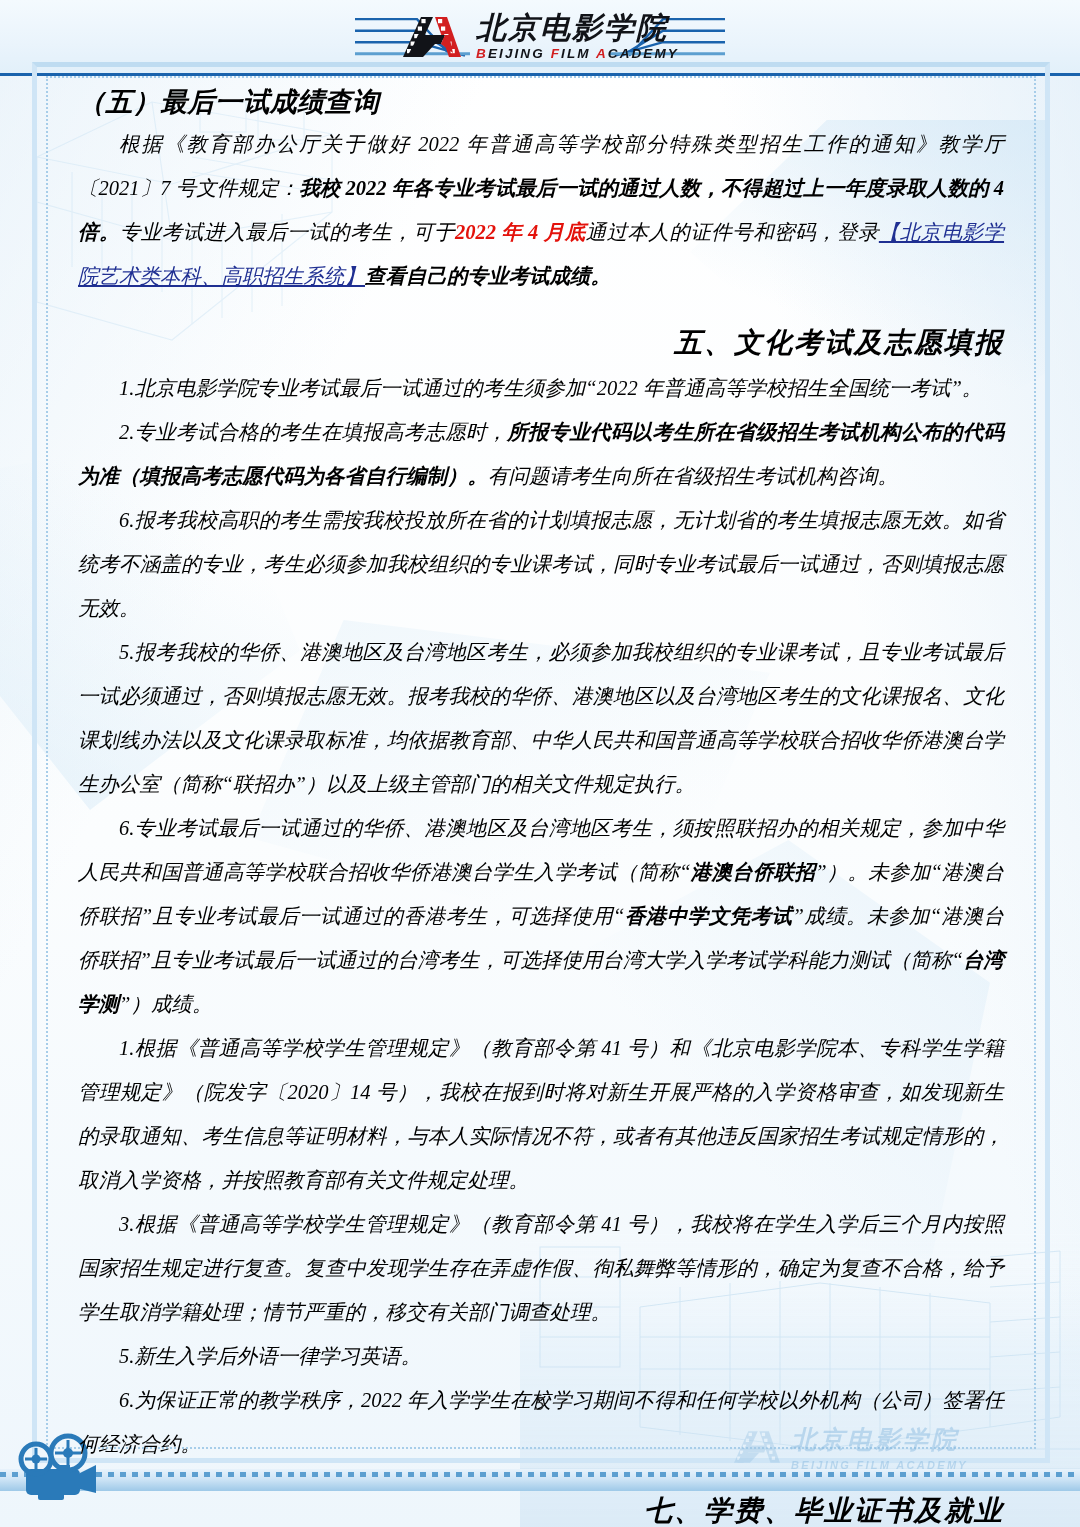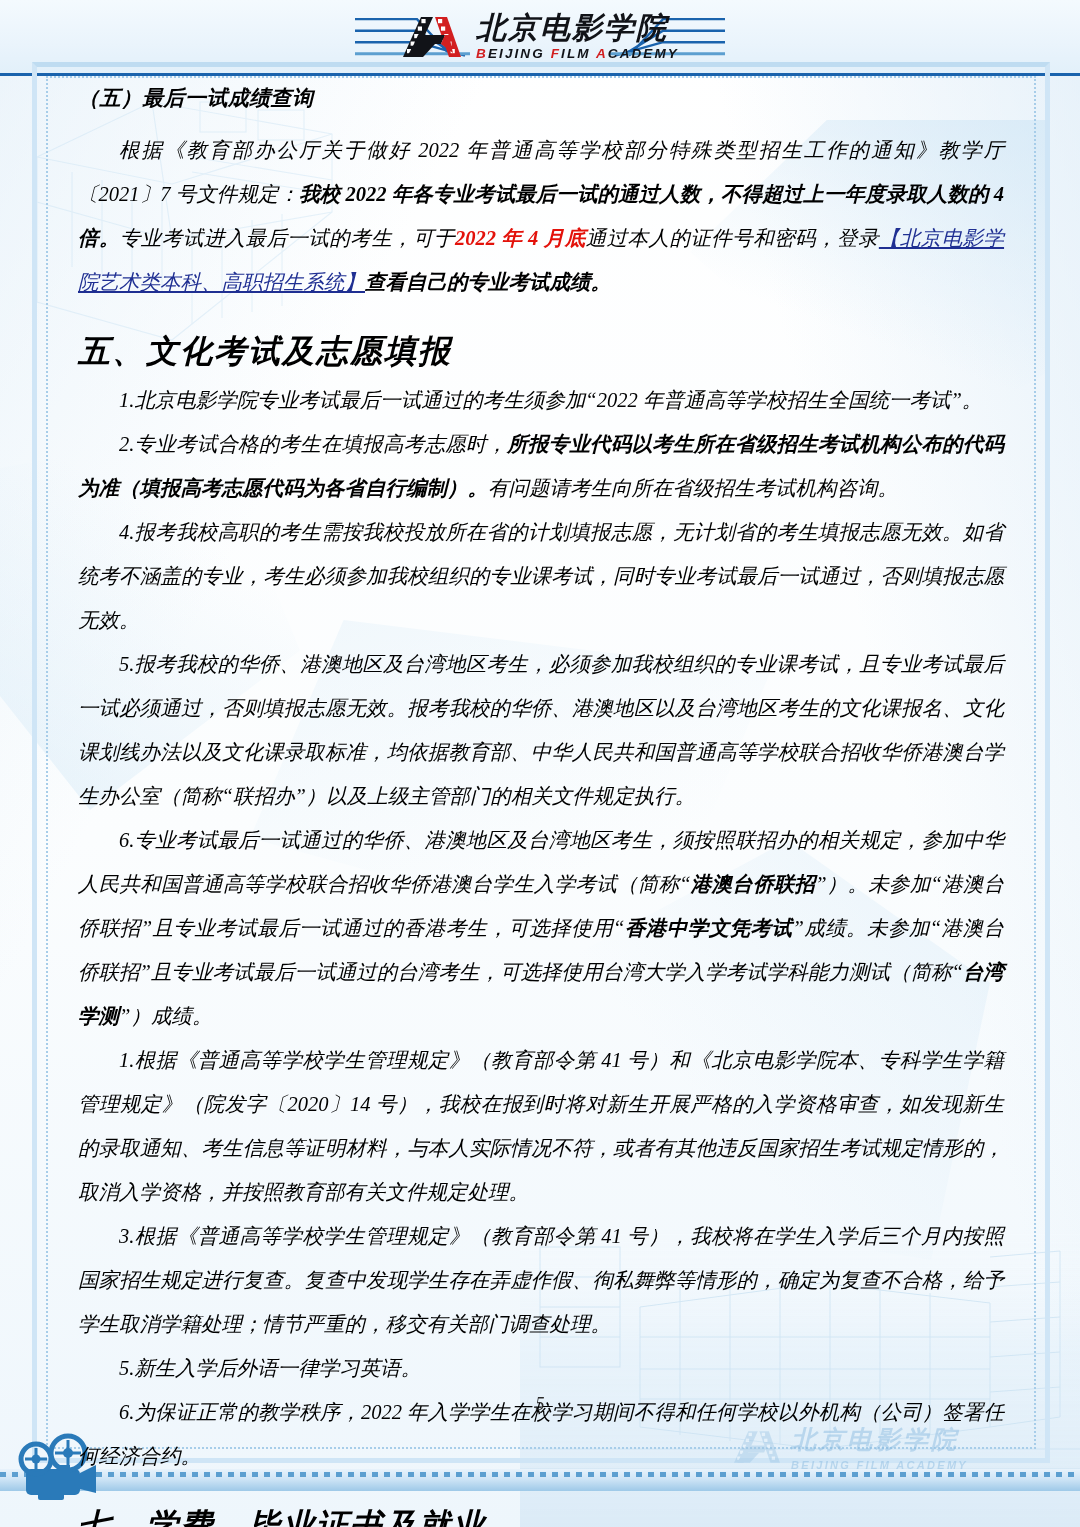--- a/index.html
+++ b/index.html
@@ -173,34 +173,35 @@
   
   .content {
     position: absolute;
     top: 84px;
     left: 78px;
     width: 926px;
     z-index: 3;
   }
 
   .subhead {
-    font-size: 21px;
+    font-size: 27px;
     font-weight: bold;
     color: #000;
     letter-spacing: 0.4px;
-    margin-bottom: 16px;
+    margin-bottom: 2px;
   }
 
   h2.sec {
-    font-size: 32px;
+    font-size: 28px;
     font-weight: bold;
     letter-spacing: 2px;
     color: #000;
     margin: 26px 0 4px 0;
     font-family: "Liberation Sans", "DejaVu Sans", sans-serif;
+    text-align: right;
   }
 
   p.para {
     font-size: 20.5px;
     line-height: 44px;
     color: #000;
     text-align: justify;
     text-justify: inter-ideograph;
     text-indent: 2em;
     margin: 0;
@@ -331,21 +332,21 @@
     <div class="subhead">（五）最后一试成绩查询</div>
 
     <p class="para"><span>根据《教育部办公厅关于做好 2022 年普通高等学校部分特殊类型招生工作的通知》教学厅〔2021〕7 号文件规定：</span><b class="bold">我校 2022 年各专业考试最后一试的通过人数，不得超过上一年度录取人数的 4 倍。</b><span>专业考试进入最后一试的考生，可于</span><span class="red">2022 年 4 月底</span><span>通过本人的证件号和密码，登录</span><span class="link">【北京电影学院艺术类本科、高职招生系统】</span><b class="bold">查看自己的专业考试成绩。</b></p>
 
     <h2 class="sec">五、文化考试及志愿填报</h2>
 
     <p class="para">1.北京电影学院专业考试最后一试通过的考生须参加“2022 年普通高等学校招生全国统一考试”。</p>
 
     <p class="para"><span>2.专业考试合格的考生在填报高考志愿时，</span><b class="bold">所报专业代码以考生所在省级招生考试机构公布的代码为准（填报高考志愿代码为各省自行编制）。</b><span>有问题请考生向所在省级招生考试机构咨询。</span></p>
 
-    <p class="para">4.报考我校高职的考生需按我校投放所在省的计划填报志愿，无计划省的考生填报志愿无效。如省统考不涵盖的专业，考生必须参加我校组织的专业课考试，同时专业考试最后一试通过，否则填报志愿无效。</p>
+    <p class="para">6.报考我校高职的考生需按我校投放所在省的计划填报志愿，无计划省的考生填报志愿无效。如省统考不涵盖的专业，考生必须参加我校组织的专业课考试，同时专业考试最后一试通过，否则填报志愿无效。</p>
     <p class="para">5.报考我校的华侨、港澳地区及台湾地区考生，必须参加我校组织的专业课考试，且专业考试最后一试必须通过，否则填报志愿无效。报考我校的华侨、港澳地区以及台湾地区考生的文化课报名、文化课划线办法以及文化课录取标准，均依据教育部、中华人民共和国普通高等学校联合招收华侨港澳台学生办公室（简称“联招办”）以及上级主管部门的相关文件规定执行。</p>
 
     <p class="para"><span>6.专业考试最后一试通过的华侨、港澳地区及台湾地区考生，须按照联招办的相关规定，参加中华人民共和国普通高等学校联合招收华侨港澳台学生入学考试（简称“</span><b class="bold">港澳台侨联招</b><span>”）。未参加“港澳台侨联招”且专业考试最后一试通过的香港考生，可选择使用“</span><b class="bold">香港中学文凭考试</b><span>”成绩。未参加“港澳台侨联招”且专业考试最后一试通过的台湾考生，可选择使用台湾大学入学考试学科能力测试（简称“</span><b class="bold">台湾学测</b><span>”）成绩。</span></p>
 
 
     <p class="para">1.根据《普通高等学校学生管理规定》（教育部令第 41 号）和《北京电影学院本、专科学生学籍管理规定》（院发字〔2020〕14 号），我校在报到时将对新生开展严格的入学资格审查，如发现新生的录取通知、考生信息等证明材料，与本人实际情况不符，或者有其他违反国家招生考试规定情形的，取消入学资格，并按照教育部有关文件规定处理。</p>
     <p class="para">3.根据《普通高等学校学生管理规定》（教育部令第 41 号），我校将在学生入学后三个月内按照国家招生规定进行复查。复查中发现学生存在弄虚作假、徇私舞弊等情形的，确定为复查不合格，给予学生取消学籍处理；情节严重的，移交有关部门调查处理。</p>
     <p class="para">5.新生入学后外语一律学习英语。</p>
     <p class="para">6.为保证正常的教学秩序，2022 年入学学生在校学习期间不得和任何学校以外机构（公司）签署任何经济合约。</p>
 

